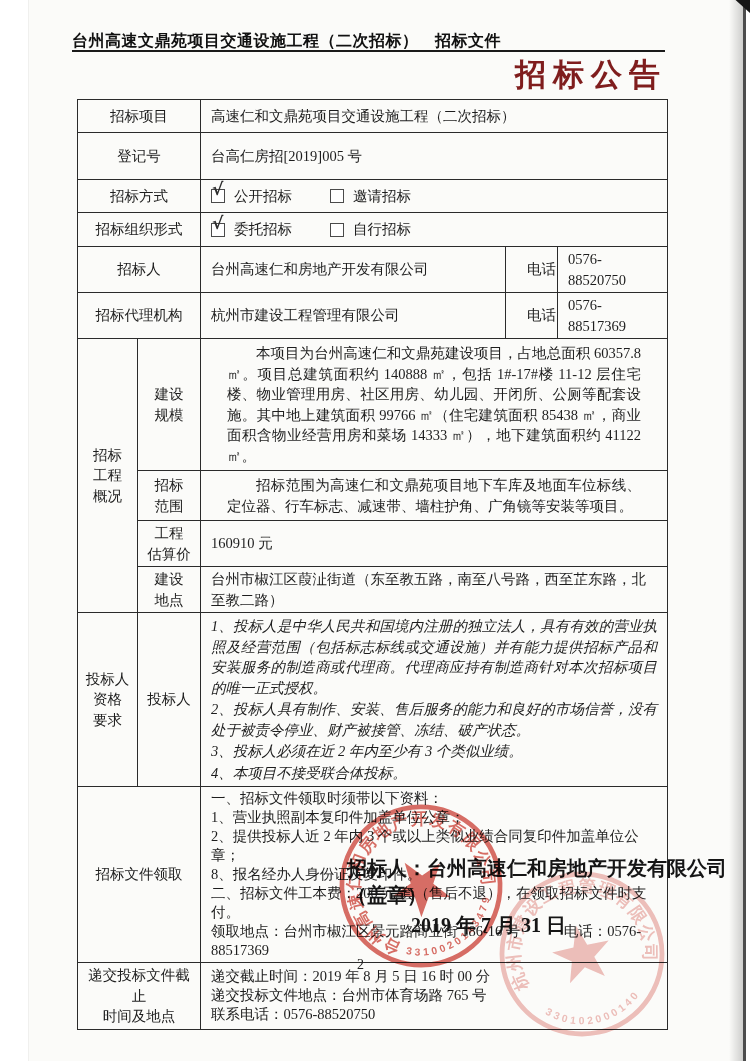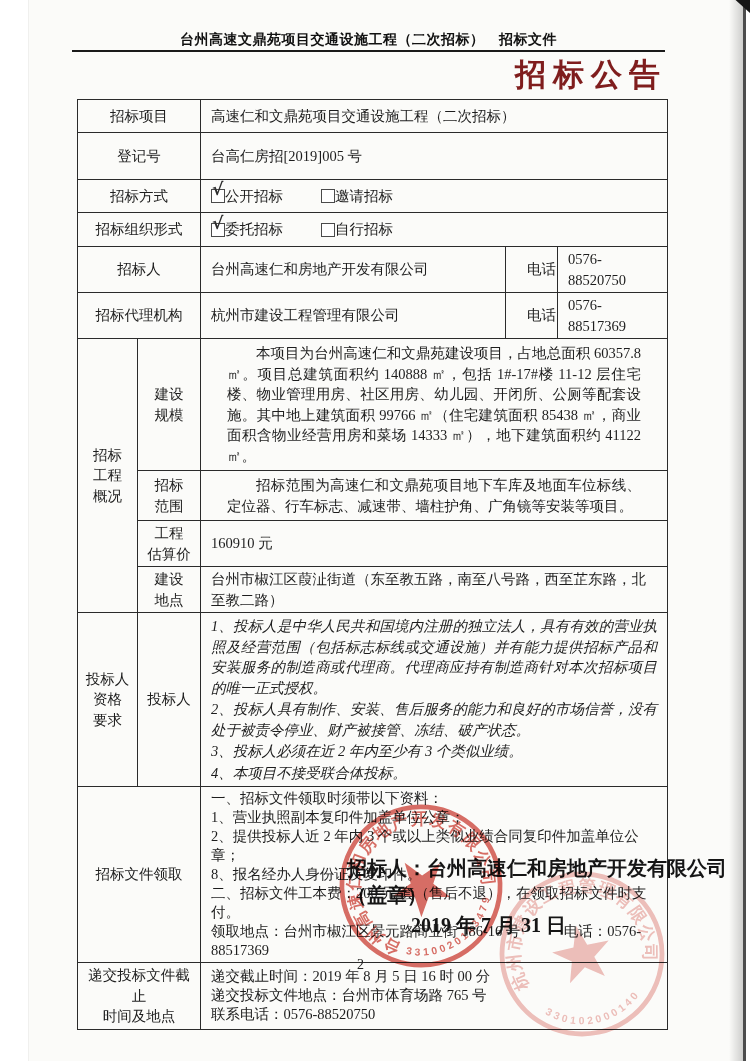--- a/index.html
+++ b/index.html
@@ -9,41 +9,41 @@
     font-family:"Liberation Serif","DejaVu Serif",serif;
     color:#1d1d1d;
   }
   
   .edge-left{position:absolute;left:0;top:0;width:28px;height:100%;background:#ffffff;border-right:1px solid #f0f0ee;}
   .edge-grad{position:absolute;top:0;right:7px;width:14px;height:100%;background:linear-gradient(to right,rgba(0,0,0,0),rgba(0,0,0,0.18));}
   .edge-line{position:absolute;top:0;right:4px;width:3px;height:100%;background:#4c4c4c;}
   .edge-white{position:absolute;top:0;right:0;width:4px;height:100%;background:#fff;}
   .corner-tr{position:absolute;top:0;right:0;width:17px;height:13px;background:#161616;clip-path:polygon(15% 0,100% 0,100% 100%);}
   
-  .header{position:absolute;top:31px;left:72px;width:593px;text-align:center;font-size:14px;font-weight:bold;letter-spacing:.5px;color:#111;}
+  .header{position:absolute;top:31px;left:72px;width:593px;text-align:left;font-size:16px;font-weight:bold;letter-spacing:.5px;color:#111;}
   .header-rule{position:absolute;top:50px;left:72px;width:593px;height:2px;background:#1a1a1a;}
   .title{position:absolute;top:54px;left:77px;width:590px;margin:0;text-align:right;
     font-family:"Liberation Sans","DejaVu Sans",sans-serif;font-size:31px;font-weight:bold;letter-spacing:7px;color:#7f1d1d;}
   
   table.doc{position:absolute;left:77px;top:99px;width:590px;border-collapse:collapse;table-layout:fixed;font-size:14.5px;}
   table.doc td{border:1.6px solid #2b2b2b;vertical-align:middle;line-height:20.5px;overflow:hidden;}
   td.lbl{text-align:center;white-space:pre-line;padding:2px 4px;}
   td.val{padding:2px 10px;}
   td.para{text-indent:2em;text-align:justify;padding:4px 26px;line-height:20.8px;}
   td.phone-lbl{text-align:right;}
   .r33{height:33px}.r31{height:47px}.r34{height:34px}
   .rscale{height:105px}.rscope{height:42px}.rest{height:39px}.rloc{height:43px}
   .rqual{height:141px}.rcoll{height:115px}.rsub{height:58px}
   .qual-item{margin:1px 0;text-align:justify;font-style:italic;}
   .line{line-height:19px;}
   
   .cbrow{display:flex;align-items:center;}
   .cb{position:relative;display:inline-block;width:12px;height:12px;border:1.6px solid #4a4a4a;background:#fff;}
   .tick{position:absolute;left:0px;top:-11px;font-family:"DejaVu Sans",sans-serif;font-size:17px;font-weight:bold;color:#2e2e2e;}
-  .cb-label{margin-left:0;}
+  .cb-label{margin-left:9px;}
   .gap2{margin-left:38px;}
   
   .f-line{position:absolute;font-size:20px;font-weight:bold;color:#151515;}
   .f1{left:347px;top:855px;}
   .f2{left:332px;top:891px;}
   .f3{left:411px;top:912px;}
   .pagenum{position:absolute;left:357px;top:957px;font-size:14px;color:#222;}
   
   .stamp{position:absolute;mix-blend-mode:multiply;pointer-events:none;}
   .stamp svg{width:100%;height:100%;}

